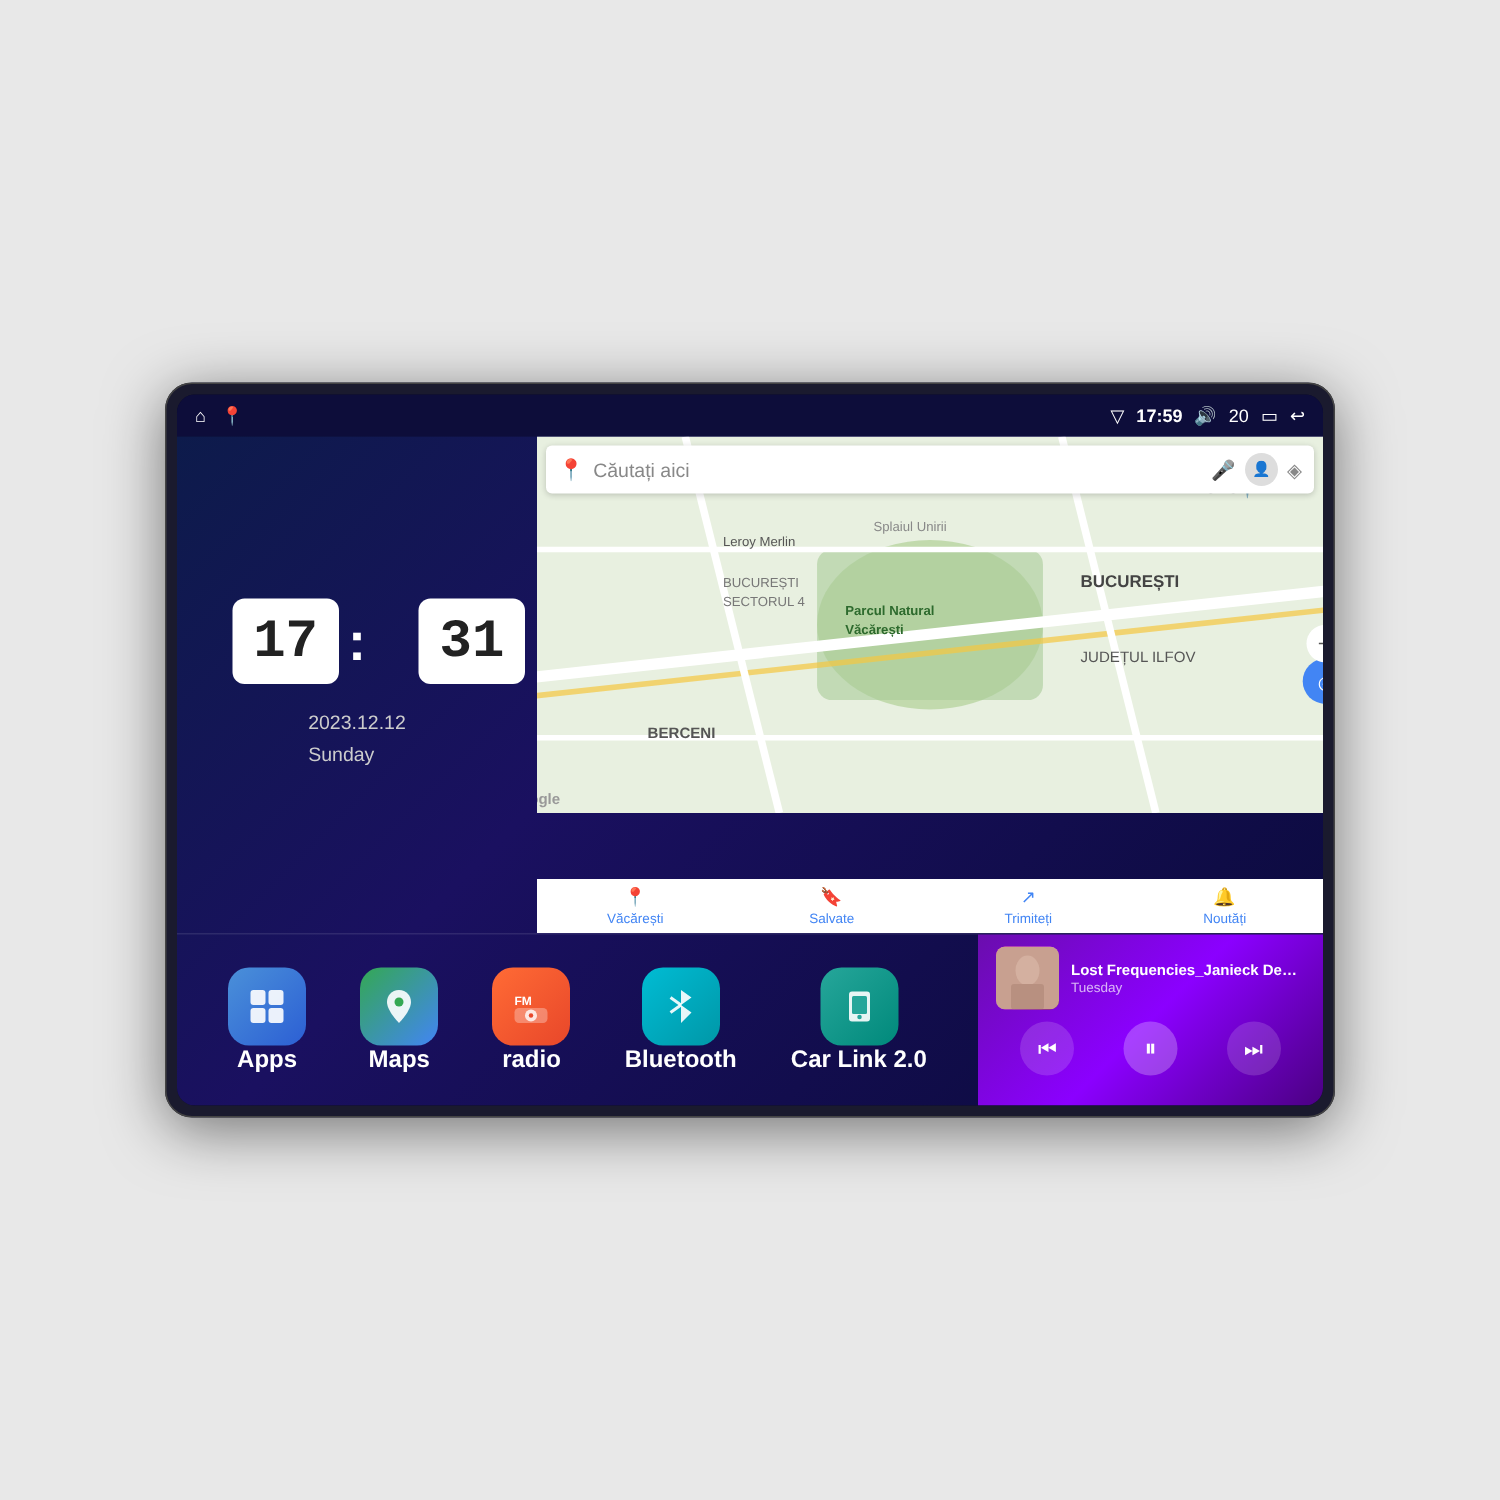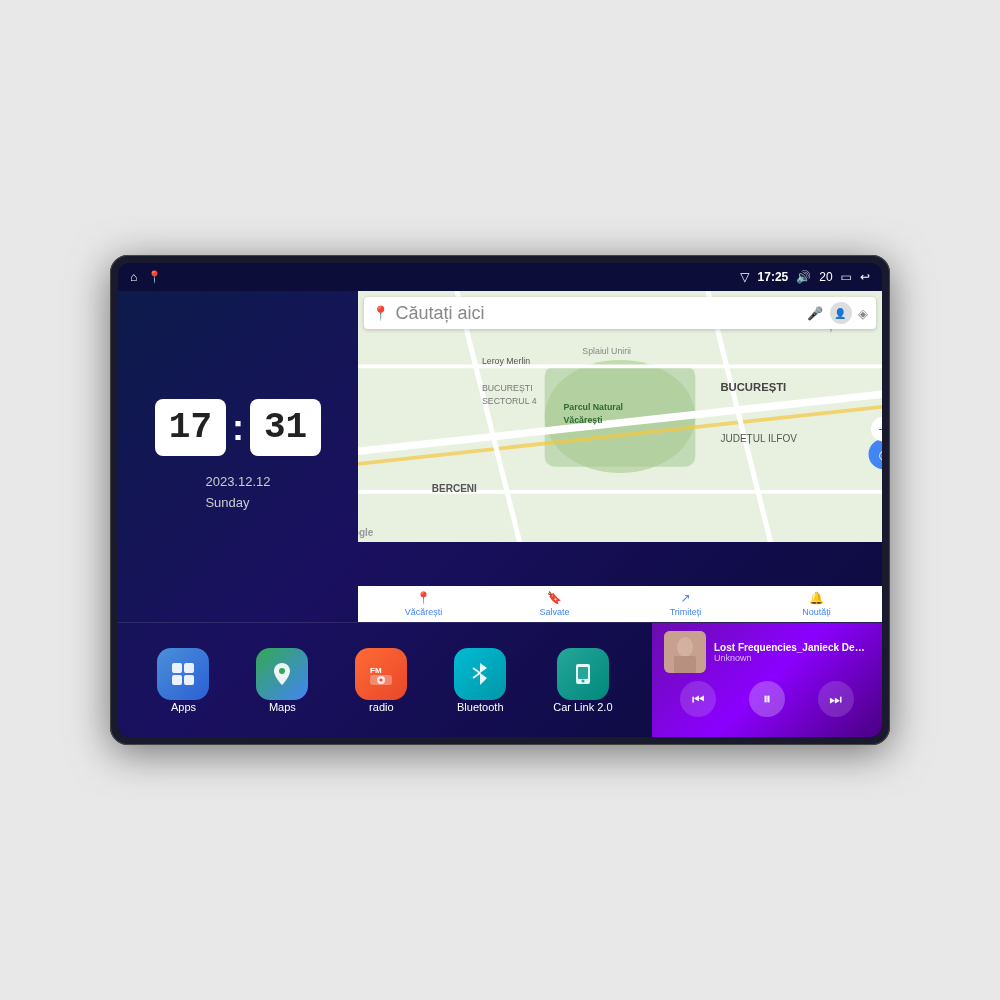--- a/index.html
+++ b/index.html
@@ -102,20 +102,21 @@
     .clock-block {
       background: #ffffff;
       border-radius: 8px;
       padding: 8px 14px;
       color: #222;
       font-size: 36px;
       font-weight: bold;
       font-family: 'Courier New', monospace;
       min-width: 70px;
       text-align: center;
+      margin-left: 29px;
     }
 
     .clock-colon {
       color: #fff;
       font-size: 36px;
       font-weight: bold;
     }
 
     .clock-date {
       color: #ccc;
@@ -155,21 +156,21 @@
       z-index: 10;
     }
 
     .map-pin-icon {
       color: #4285F4;
       font-size: 14px;
     }
 
     .map-search-text {
       color: #888;
-      font-size: 18px;
+      font-size: 13px;
       flex: 1;
     }
 
     .map-mic-icon {
       color: #888;
       font-size: 13px;
     }
 
     .map-avatar {
       width: 22px;
@@ -245,22 +246,23 @@
       height: 52px;
       border-radius: 14px;
       display: flex;
       align-items: center;
       justify-content: center;
       font-size: 24px;
     }
 
     .app-icon-label {
       color: #fff;
-      font-size: 11px;
+      font-size: 16px;
       text-align: center;
+      font-weight: bold;
     }
 
     .icon-apps { background: linear-gradient(135deg, #4a90d9, #2c5fd4); }
     .icon-maps { background: linear-gradient(135deg, #34a853, #4285F4); }
     .icon-radio { background: linear-gradient(135deg, #ff6b35, #e8472a); }
     .icon-bluetooth { background: linear-gradient(135deg, #00bcd4, #0097a7); }
     .icon-carlink { background: linear-gradient(135deg, #26a69a, #00897b); }
 
     
     .music-section {
@@ -341,21 +343,21 @@
 <div class="device-outer">
   <div class="device-screen">
 
     <div class="status-bar">
       <div class="status-left">
         <span class="status-icon">⌂</span>
         <span class="status-icon">📍</span>
       </div>
       <div class="status-right">
         <span class="status-icon">▽</span>
-        <span class="status-time">17:25</span>
+        <span class="status-time">17:59</span>
         <span class="status-icon">🔊</span>
         <span class="status-icon">20</span>
         <span class="status-icon">▭</span>
         <span class="status-icon">↩</span>
       </div>
     </div>
 
     <div class="main-content">
 
       <div class="top-section">
@@ -508,21 +510,21 @@
           <div class="music-info">
             <div class="music-thumb">
               <svg width="42" height="42" viewBox="0 0 42 42">
                 <rect width="42" height="42" fill="#c8a090"></rect>
                 <ellipse cx="21" cy="16" rx="8" ry="10" fill="#d4b0a0"></ellipse>
                 <rect x="10" y="25" width="22" height="17" rx="2" fill="#b89080"></rect>
               </svg>
             </div>
             <div class="music-meta">
               <div class="music-title">Lost Frequencies_Janieck Devy-...</div>
-              <div class="music-artist">Unknown</div>
+              <div class="music-artist">Tuesday</div>
             </div>
           </div>
           <div class="music-controls">
             <div class="music-btn">⏮</div>
             <div class="music-btn play">⏸</div>
             <div class="music-btn">⏭</div>
           </div>
         </div>
 
       </div>

